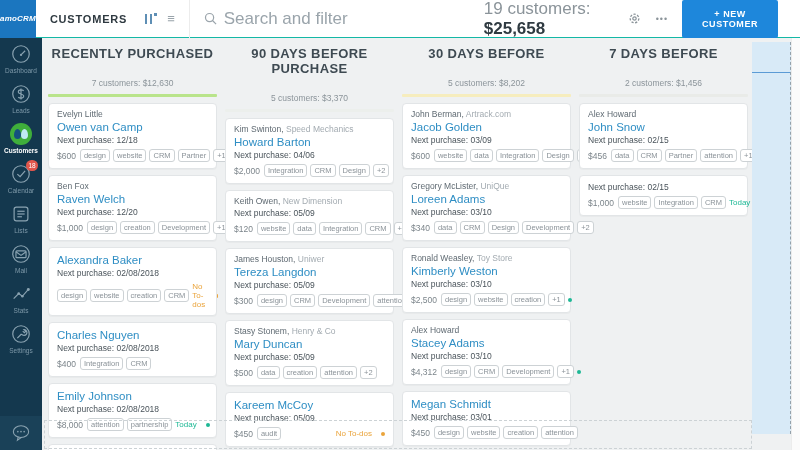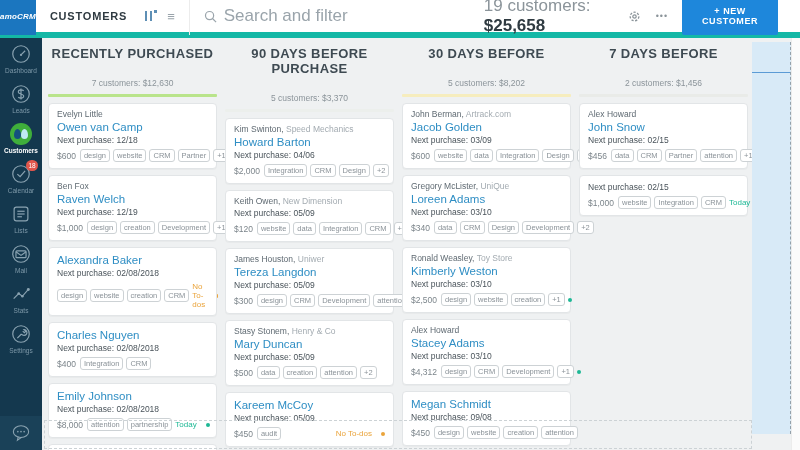--- a/index.html
+++ b/index.html
@@ -1,19 +1,19 @@
 <!DOCTYPE html>
 <html><head>
 <meta charset="utf-8">
 <style>
   * { margin:0; padding:0; box-sizing:border-box; }
   html,body { width:800px; height:450px; overflow:hidden; font-family:"Liberation Sans", sans-serif; background:#eff1f2; }
 
   
-  .topbar { position:absolute; top:0; left:0; right:0; height:38px; background:#fff; border-bottom:6px solid #14b8a6; display:flex; align-items:center; z-index:5; }
+  .topbar { position:absolute; top:0; left:0; right:0; height:38px; background:#fff; border-bottom:1px solid #14b8a6; display:flex; align-items:center; z-index:5; }
   .logo { width:42px; height:38px; background:#1b76bf; color:#fff; display:flex; align-items:center; justify-content:center; font-size:8px; font-style:italic; font-weight:bold; letter-spacing:.2px; cursor:pointer; }
   .page-title { font-size:11px; font-weight:bold; color:#2f3a41; letter-spacing:.8px; margin-left:14px; }
   .view-toggles { display:flex; align-items:center; gap:10px; margin-left:16px; padding-right:14px; }
   .kanban-toggle { position:relative; width:14px; height:12px; cursor:pointer; }
   .kanban-toggle i { position:absolute; width:2px; height:10px; background:#5e8fb5; top:1px; }
   .kanban-toggle i:nth-child(1){left:2px;} .kanban-toggle i:nth-child(2){left:7px;}
   .kanban-toggle b { position:absolute; width:3px; height:3px; background:#5e8fb5; right:0; top:0; }
   .menu-toggle { font-size:13px; color:#9aa4ab; cursor:pointer; line-height:1; }
   .search-wrap { flex:1; display:flex; align-items:center; border-left:1px solid #ececec; height:38px; padding-left:14px; gap:7px; }
   .search-wrap svg { flex:none; }
@@ -211,21 +211,21 @@
               <span class="chip">Partner</span>
               <span class="chip">+1</span>
               <span class="status">
                 <span class="sdot" style="background:#ef9031"></span>
               </span>
             </div>
           </article>
           <article class="card">
             <div class="contact">Ben Fox</div>
             <div class="custname">Raven Welch</div>
-            <div class="next">Next purchase: 12/19</div>
+            <div class="next">Next purchase: 12/20</div>
             <div class="crow">
               <span class="price">$1,000</span>
               <span class="chip">design</span>
               <span class="chip">creation</span>
               <span class="chip">Development</span>
               <span class="chip">+1</span>
             </div>
           </article>
           <article class="card">
             <div class="custname">Alexandra Baker</div>
@@ -402,21 +402,21 @@
               <span class="chip">CRM</span>
               <span class="chip">Development</span>
               <span class="chip">+1</span>
               <span class="status">
                 <span class="sdot" style="background:#1db895"></span>
               </span>
             </div>
           </article>
           <article class="card">
             <div class="custname">Megan Schmidt</div>
-            <div class="next">Next purchase: 09/08</div>
+            <div class="next">Next purchase: 03/01</div>
             <div class="crow">
               <span class="price">$450</span>
               <span class="chip">design</span>
               <span class="chip">website</span>
               <span class="chip">creation</span>
               <span class="chip">attention</span>
             </div>
           </article>
         </div>
       </section>

